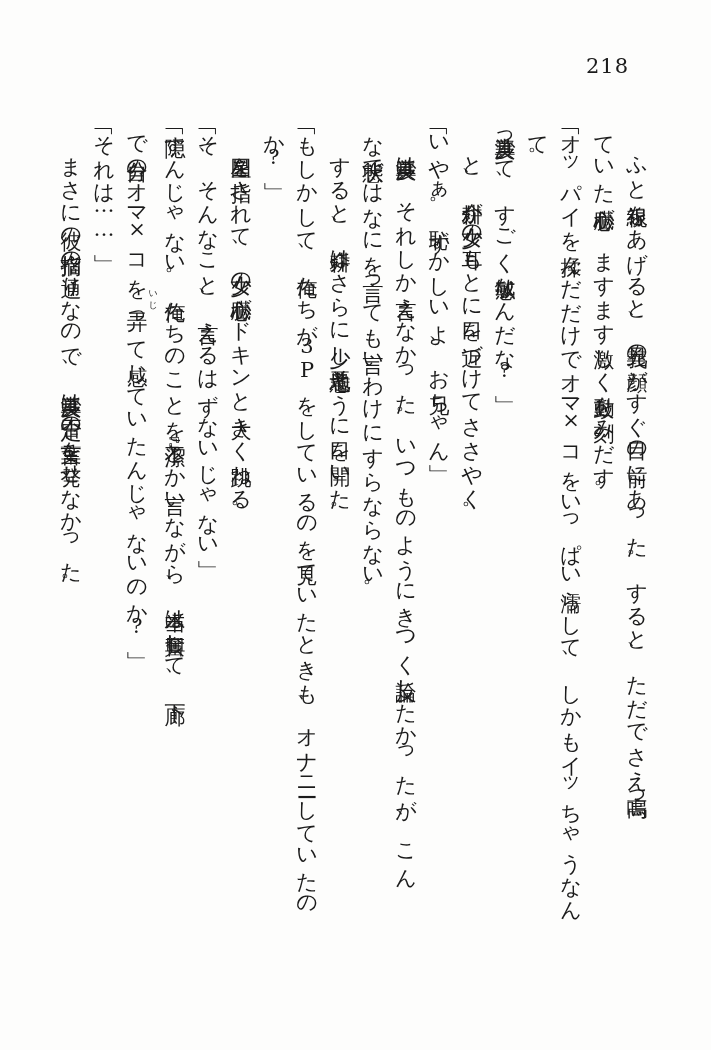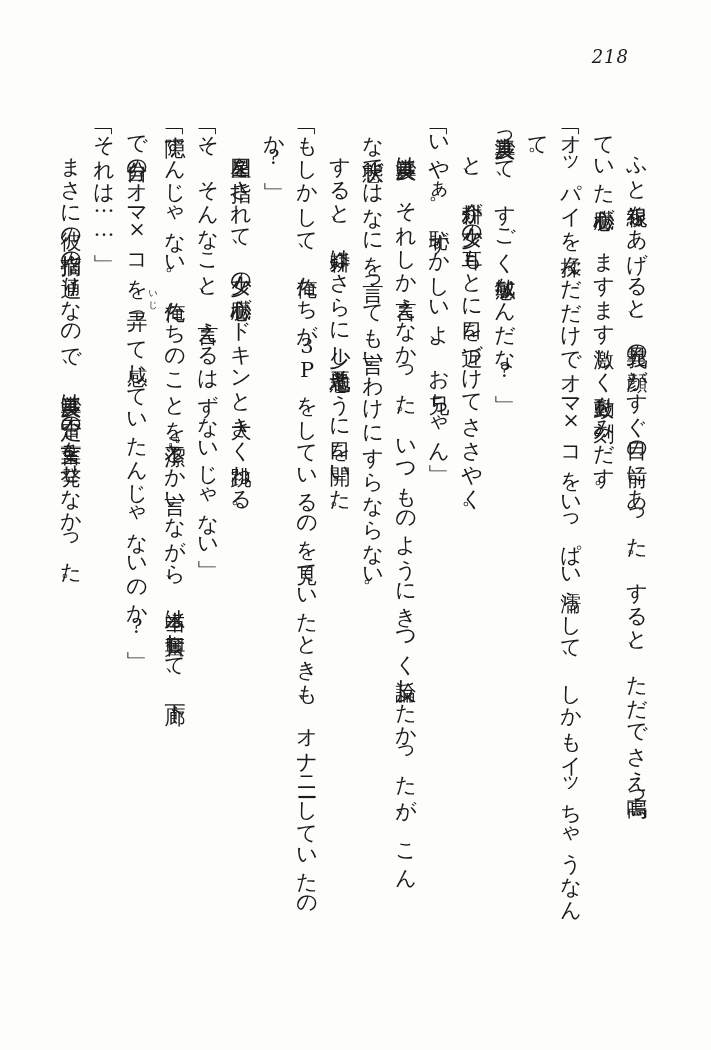--- a/index.html
+++ b/index.html
@@ -9,24 +9,23 @@
   }
   .book-page {
     position: relative;
     width: 711px;
     height: 1050px;
     overflow: hidden;
     font-family: "DejaVu Serif", "Liberation Serif", serif;
   }
   .page-number {
     position: absolute;
-    top: 48px;
+    top: 56px;
     right: 82px;
-    font-size: 18px;
-    font-style: italic;
+    font-size: 21px;
     letter-spacing: 1px;
     line-height: 1;
   }
   .text-block {
     position: absolute;
     top: 121px;
     right: 58px;
     height: 802px;
     writing-mode: vertical-rl;
     text-orientation: upright;

